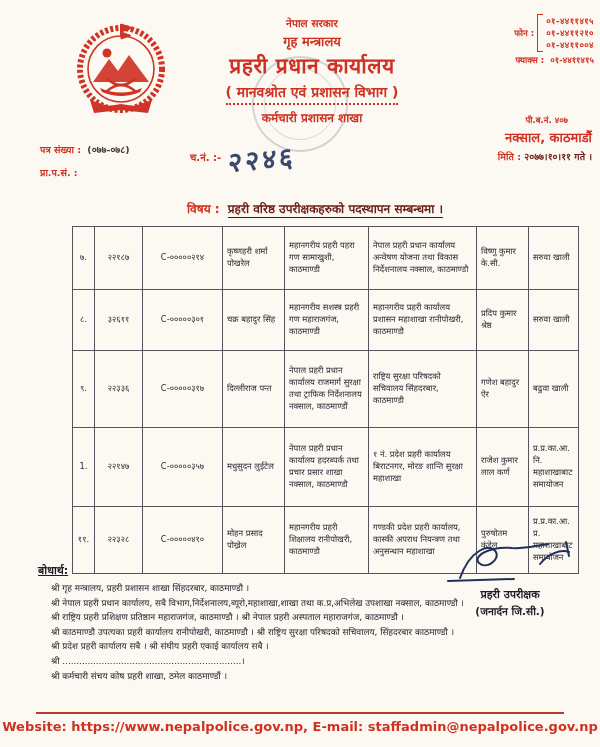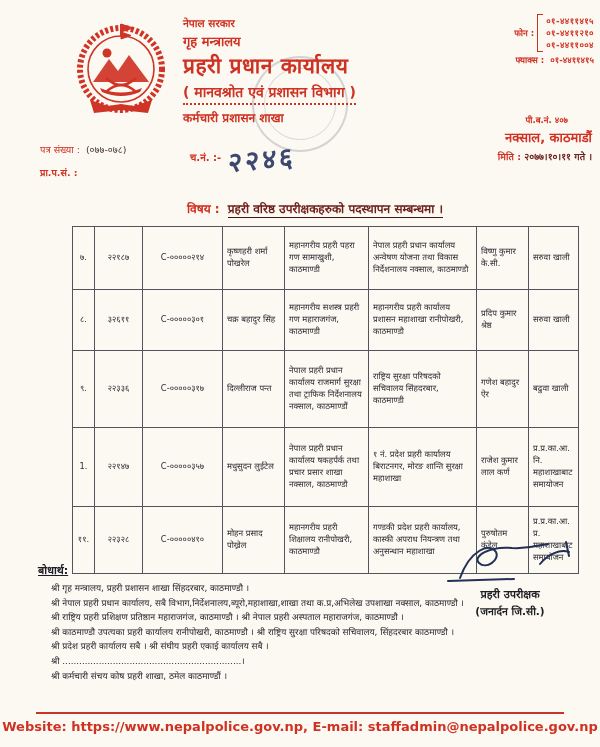--- a/index.html
+++ b/index.html
@@ -1,21 +1,21 @@
 <!DOCTYPE html>
 <html><head>
 <meta charset="utf-8">
 <style>
   html,body{margin:0;padding:0;}
   body{background:#d8d8d8;font-family:"DejaVu Sans",sans-serif;}
   .page{position:relative;width:600px;height:747px;background:#fcf9f2;margin:0 auto;overflow:hidden;color:#2b2b33;}
   .red{color:#cf3122;}
   
   .emblem{position:absolute;left:70px;top:12px;width:102px;height:106px;}
-  .head-center{position:absolute;left:183px;top:16px;width:258px;color:#cf3122;}
+  .head-center{position:absolute;left:183px;top:16px;width:258px;text-align:center;color:#cf3122;}
   .h-govt{font-size:10.5px;font-weight:bold;}
   .h-ministry{font-size:13px;font-weight:bold;margin-top:2px;}
   .h-office{font-size:21px;font-weight:bold;margin-top:1px;letter-spacing:.5px;}
   .h-division{display:inline-block;font-size:14px;font-weight:bold;margin-top:3px;border-bottom:2px dotted #cf3122;padding-bottom:2px;}
   .h-section{font-size:12px;font-weight:bold;margin-top:4px;}
   .stamp{position:absolute;left:252px;top:56px;width:92px;height:92px;border:2px solid rgba(105,115,135,.28);border-radius:50%;transform:rotate(-12deg);}
   .stamp .inner{position:absolute;left:10px;top:10px;right:10px;bottom:10px;border:1px solid rgba(105,115,135,.22);border-radius:50%;}
   
   .contact{position:absolute;right:6px;top:14px;width:170px;font-size:8.6px;color:#cf3122;font-weight:bold;}
   .phone-row{display:flex;justify-content:flex-end;align-items:center;}
@@ -23,21 +23,21 @@
   .bracket{width:5px;height:36px;border-left:1.4px solid #cf3122;border-top:1.4px solid #cf3122;border-bottom:1.4px solid #cf3122;margin-right:3px;}
   .phone-list div{line-height:12px;letter-spacing:.4px;text-align:left;}
   .c-row{display:flex;justify-content:flex-end;margin-top:2px;}
   .c-row .lbl{margin-right:6px;}
   .addr-block{position:absolute;right:8px;top:114px;text-align:right;color:#cf3122;}
   .pobox{font-size:8.5px;font-weight:bold;padding-right:24px;}
   .city{font-size:13px;font-weight:bold;margin-top:3px;}
   .date-line{font-size:9.5px;font-weight:bold;margin-top:4px;}
   .date-line .val{color:#6e2420;}
   
-  .ref-left{position:absolute;left:40px;top:143px;font-size:9.5px;font-weight:normal;}
+  .ref-left{position:absolute;left:40px;top:143px;font-size:9.5px;font-weight:bold;}
   .ref-left .val{color:#4a3a38;margin-left:3px;}
   .ref-left2{position:absolute;left:40px;top:166px;font-size:9.5px;font-weight:bold;}
   .chn{position:absolute;left:190px;top:140px;}
   .chn .lbl{font-size:10px;font-weight:bold;color:#cf3122;vertical-align:8px;}
   .chn .hand{display:inline-block;font-size:27px;color:#3c4870;font-weight:600;letter-spacing:3px;transform:rotate(-5deg) skewX(-6deg);margin-left:2px;}
   
   .subject{position:absolute;left:0;top:200px;width:100%;text-align:center;font-size:12px;font-weight:bold;padding-left:15px;}
   .subject .txt{color:#6e1f1a;border-bottom:1.3px solid #4a1512;padding-bottom:1px;margin-left:4px;}
   
   table.roster{position:absolute;left:72px;top:226px;width:506px;border-collapse:collapse;table-layout:fixed;}
@@ -176,21 +176,21 @@
           <td>नेपाल प्रहरी प्रधान कार्यालय राजमार्ग सुरक्षा तथा ट्राफिक निर्देशनालय नक्साल, काठमाण्डौं</td>
           <td>राष्ट्रिय सुरक्षा परिषदको सचिवालय सिंहदरबार, काठमाण्डी</td>
           <td>गणेश बहादुर ऐर</td>
           <td>बढुवा खाली</td>
         </tr>
         <tr>
           <td>1.</td>
           <td>२२१४७</td>
           <td>C-०००००३५७</td>
           <td>मधुसुदन लुईटेल</td>
-          <td>नेपाल प्रहरी प्रधान कार्यालय षकहर्पर्क तथा प्रचार प्रसार शाखा नक्साल, काठमाण्डौ</td>
+          <td>नेपाल प्रहरी प्रधान कार्यालय हदरब्पर्क तथा प्रचार प्रसार शाखा नक्साल, काठमाण्डौ</td>
           <td>१ नं. प्रदेश प्रहरी कार्यालय बिराटनगर, मोरङ शान्ति सुरक्षा महाशाखा</td>
           <td>राजेश कुमार लाल कर्ण</td>
           <td>प्र.प्र.का.आ.नि. महाशाखाबाट समायोजन</td>
         </tr>
         <tr>
           <td>११.</td>
           <td>२२३२८</td>
           <td>C-०००००४१०</td>
           <td>मोहन प्रसाद पोख्रेल</td>
           <td>महानगरीय प्रहरी शिक्षालय रानीपोखरी, काठमाण्डौ</td>

